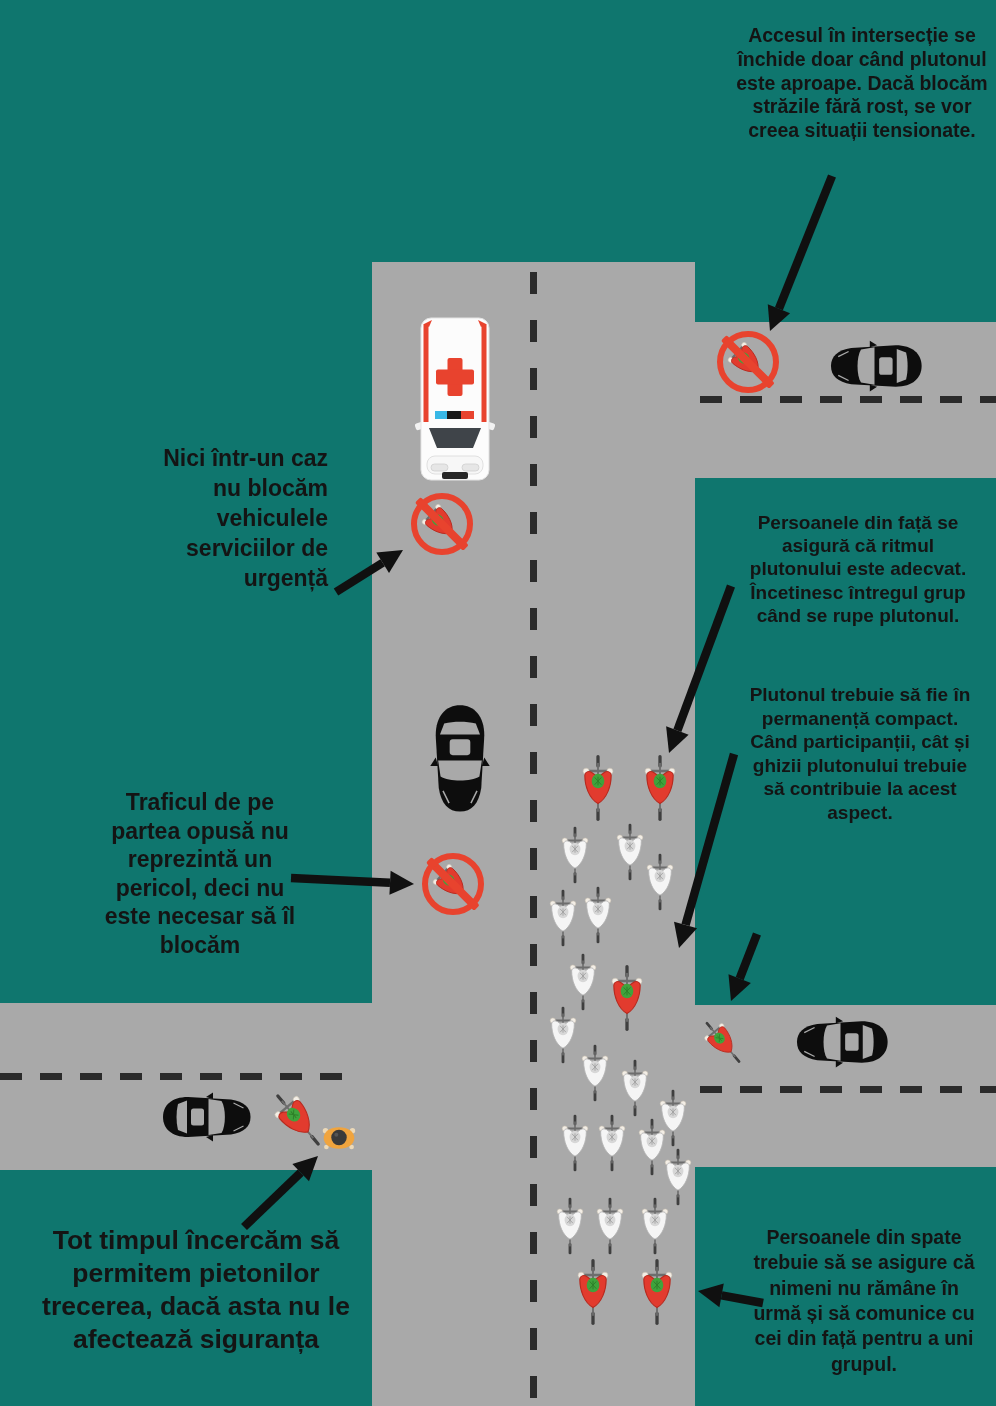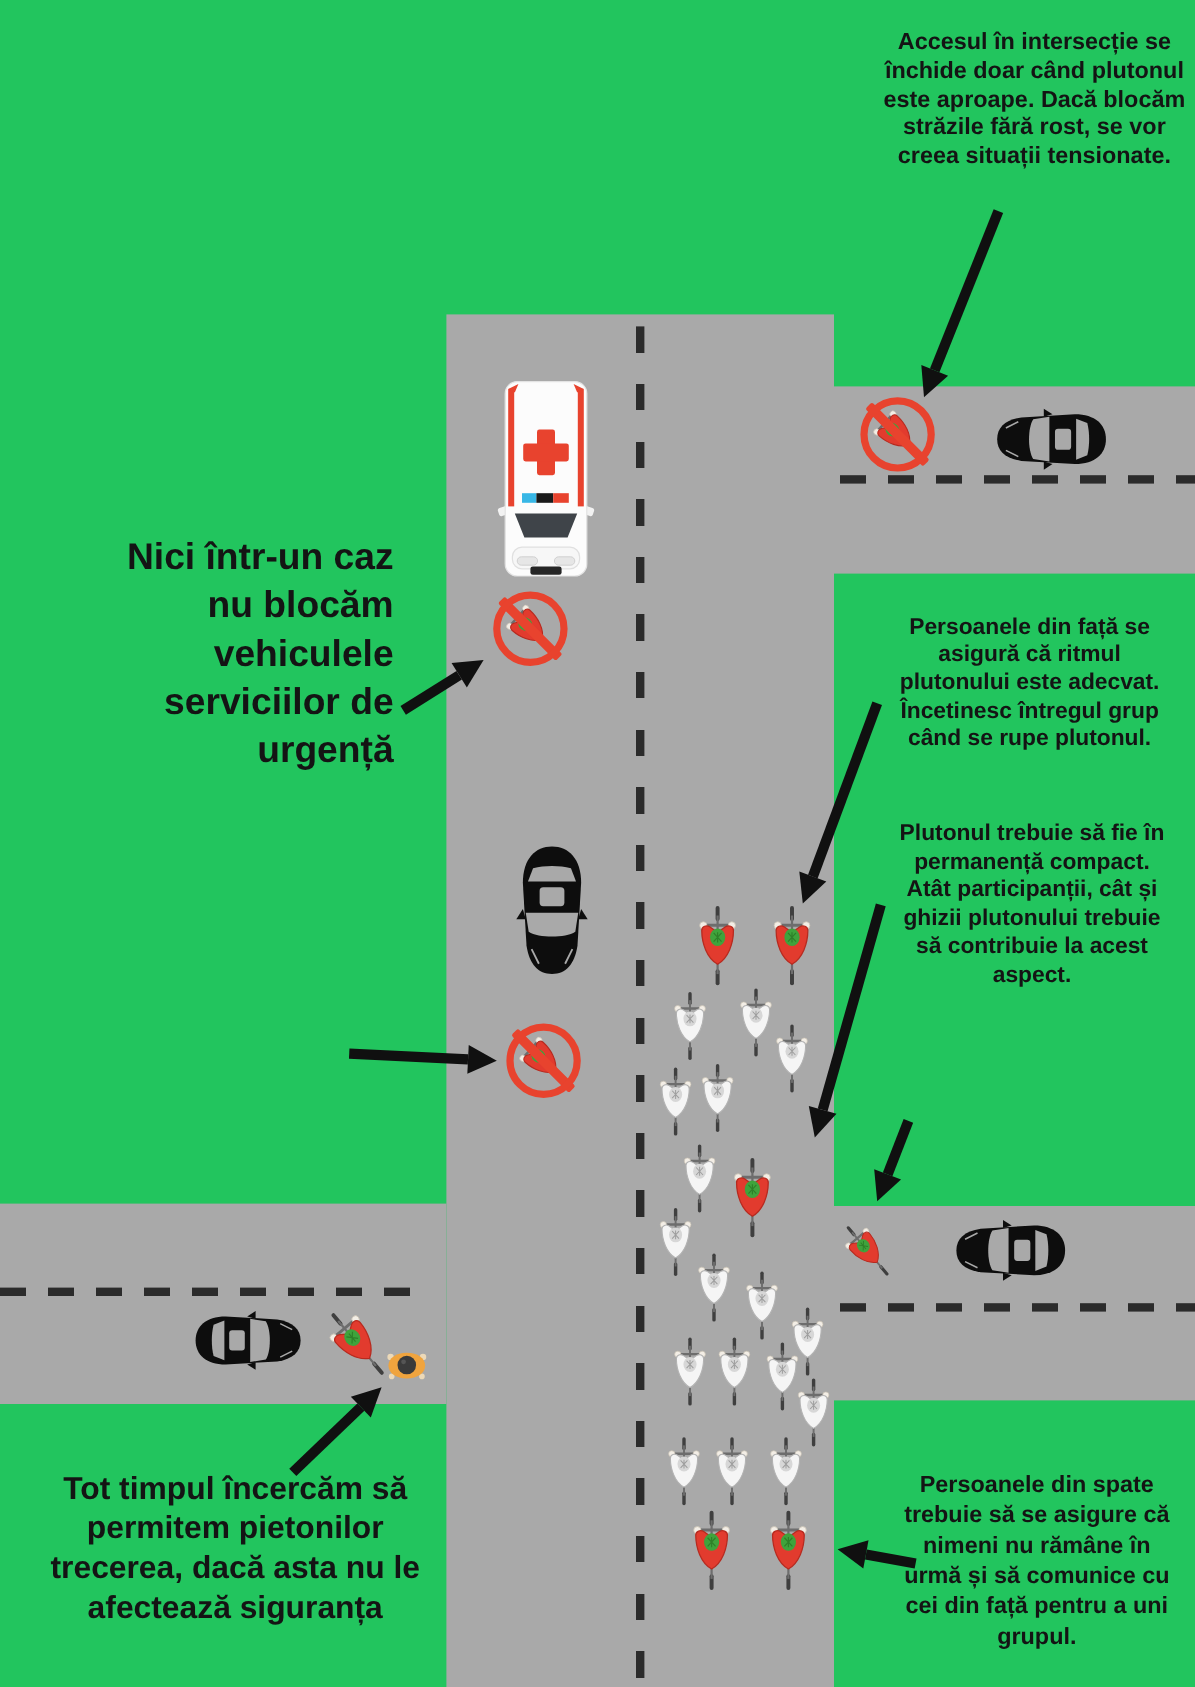--- a/index.html
+++ b/index.html
@@ -1,37 +1,37 @@
 <!DOCTYPE html>
 <html><head>
 <meta charset="utf-8">
 <style>
   html,body{margin:0;padding:0;background:#fff;}
   .canvas{
-    position:relative;width:996px;height:1406px;background:#22c55e;overflow:hidden;
+    position:relative;width:996px;height:1406px;background:#0f766e;overflow:hidden;
     font-family:"Liberation Sans",sans-serif;
     --road:#a9a9a9; --dash:#2b2b2b; --red:#e8432e;
   }
   .road{position:absolute;background:var(--road);}
   .road-v{left:372px;top:262px;width:323px;height:1144px;}
   .road-tr{left:692px;top:322px;width:304px;height:156px;}
   .road-bl{left:0;top:1003px;width:372px;height:167px;}
   .road-br{left:695px;top:1005px;width:301px;height:162px;}
   .dash-v{position:absolute;width:7px;left:530px;top:272px;height:1134px;
     background:repeating-linear-gradient(180deg,var(--dash) 0 22px,transparent 22px 48px);}
   .dash-h{position:absolute;height:7px;
     background:repeating-linear-gradient(90deg,var(--dash) 0 22px,transparent 22px 40px);}
   .dash-tr{left:700px;top:396px;width:296px;}
   .dash-bl{left:0;top:1073px;width:348px;}
   .dash-br{left:700px;top:1086px;width:296px;}
 
   .note{position:absolute;color:#141414;font-weight:700;white-space:pre-line;
     text-align:center;letter-spacing:0;}
   .n1{left:726px;top:24px;width:272px;font-size:19.5px;line-height:1.22;}
-  .n2{left:40px;top:444px;width:288px;font-size:31px;line-height:1.3;text-align:right;}
+  .n2{left:40px;top:444px;width:288px;font-size:23px;line-height:1.3;text-align:right;}
   .n3{left:722px;top:511px;width:272px;font-size:19px;line-height:1.22;}
   .n4{left:726px;top:683px;width:268px;font-size:19px;line-height:1.24;}
   .n5{left:756px;top:835px;width:240px;font-size:21px;line-height:1.2;}
   .n6{left:86px;top:788px;width:228px;font-size:23px;line-height:1.24;}
   .n7{left:14px;top:1224px;width:364px;font-size:26.5px;line-height:1.25;text-align:center;}
   .n8{left:728px;top:1225px;width:272px;font-size:19.5px;line-height:1.3;}
 
   .vehicle{position:absolute;}
   .vehicle svg{display:block;overflow:visible;}
   .rider{position:absolute;}
@@ -552,24 +552,30 @@
 vehiculele
 serviciilor de
 urgență</div>
   <div class="note n3">Persoanele din față se
 asigură că ritmul
 plutonului este adecvat.
 Încetinesc întregul grup
 când se rupe plutonul.</div>
   <div class="note n4">Plutonul trebuie să fie în
 permanență compact.
-Atât participanții, cât și
+Când participanții, cât și
 ghizii plutonului trebuie
 să contribuie la acest
 aspect.</div>
+  <div class="note n6">Traficul de pe
+partea opusă nu
+reprezintă  un
+pericol, deci nu
+este necesar să îl
+blocăm</div>
   <div class="note n7">Tot timpul încercăm să
 permitem pietonilor
 trecerea, dacă asta nu le
 afectează siguranța</div>
   <div class="note n8">Persoanele din spate
 trebuie să se asigure că
 nimeni nu rămâne în
 urmă și să comunice cu
 cei din față pentru a uni
 grupul.</div>

